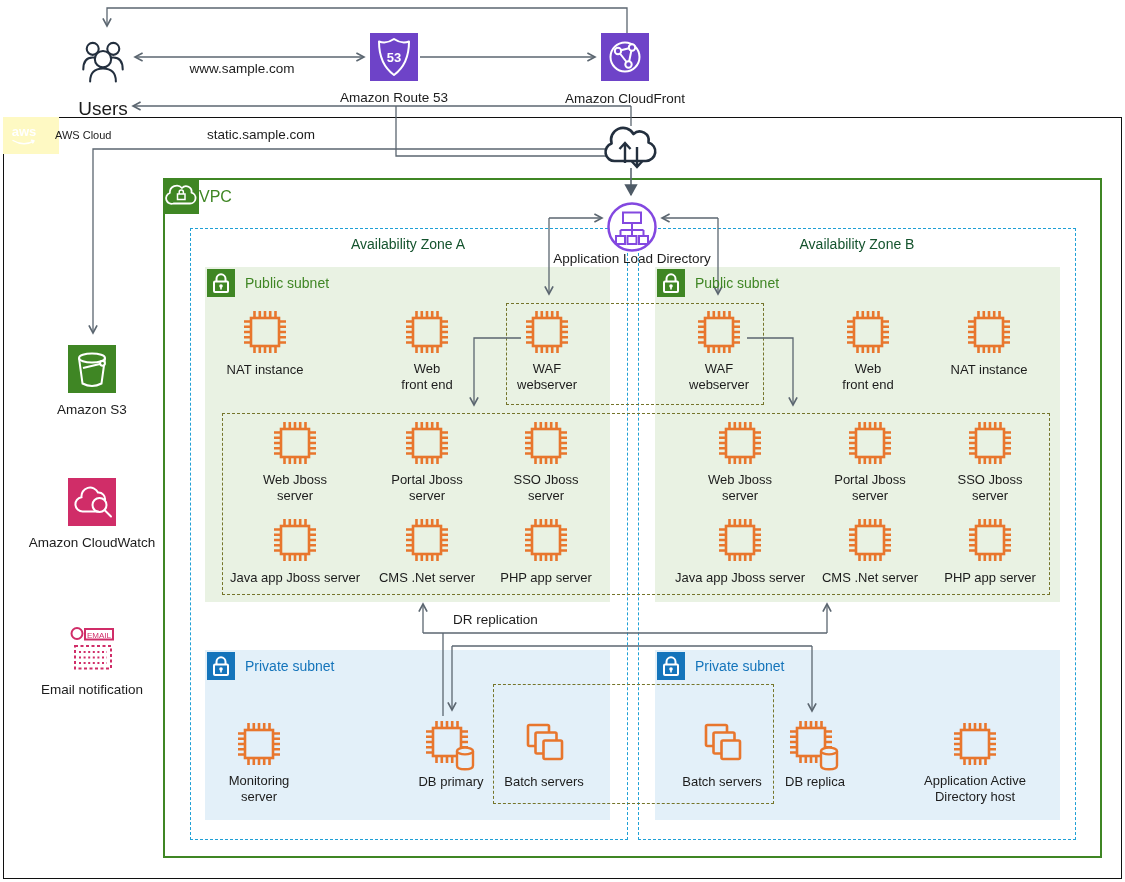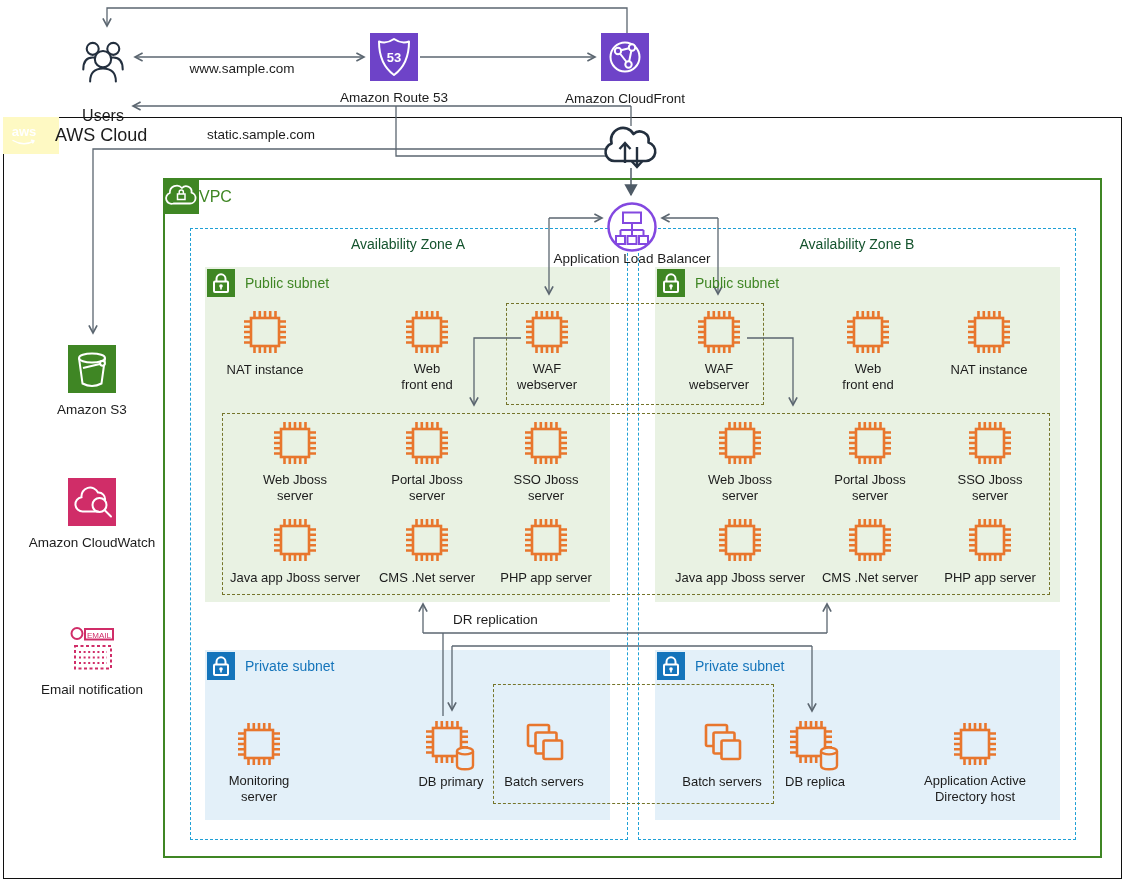--- a/index.html
+++ b/index.html
@@ -189,21 +189,21 @@
       <path d="M812,646 V711" marker-end="url(#ar)"></path>
       <path d="M452,646 H812"></path>
     </g>
   </svg>
 
   <div class="abs z4" style="left:79px;top:36px">
     <svg width="48" height="48" viewBox="0 0 56 56">
         <use href="#sym-users"></use>
       </svg>
   </div>
-  <div class="lbl ctr z4" style="left:53px;top:108px;width:100px;font-size:16px">Users</div>
+  <div class="lbl ctr z4" style="left:53px;top:101px;width:100px;font-size:19px">Users</div>
 
   <div class="abs z4" style="left:370px;top:33px">
     <svg width="48" height="48" viewBox="0 0 48 48">
         <use href="#sym-r53"></use>
       </svg>
   </div>
   <div class="lbl ctr z4 nowrap" style="left:314px;top:90px;width:160px;font-size:13.5px">Amazon Route 53</div>
 
   <div class="abs z4" style="left:601px;top:33px">
     <svg width="48" height="48" viewBox="0 0 48 48">
@@ -214,41 +214,41 @@
 
   <div class="edge-lbl ctr" style="left:162px;top:61px;width:160px">www.sample.com</div>
   <div class="edge-lbl ctr" style="left:181px;top:127px;width:160px">static.sample.com</div>
 
   <div class="abs z2" style="left:3px;top:117px;width:56px;height:37px;background:#fef9c3">
     <svg width="42" height="37" viewBox="0 0 42 37">
       <text x="21" y="19" font-size="13" font-weight="bold" fill="#fff" text-anchor="middle">aws</text>
       <path d="M10,23.5 Q21,30 31,23.8 M31,23.8 L28.5,23.3 M31,23.8 L29.8,26" stroke="#fff" stroke-width="1.4" fill="none" stroke-linecap="round"></path>
     </svg>
   </div>
-  <div class="lbl z4" style="left:55px;top:128px;font-size:18px">AWS Cloud</div>
+  <div class="lbl z4" style="left:55px;top:128px;font-size:11px">AWS Cloud</div>
 
   <div class="abs z5" style="left:601px;top:123px">
     <svg width="60" height="48" viewBox="0 0 60 48">
         <use href="#sym-igw"></use>
       </svg>
   </div>
 
   <div class="abs z2" style="left:163px;top:178px;width:36px;height:36px;background:#3F8624">
     <svg width="36" height="36" viewBox="0 0 36 36">
         <use href="#sym-vpc"></use>
       </svg>
   </div>
   <div class="lbl z4 hdr-green" style="left:199px;top:189px;font-size:16px">VPC</div>
 
   <div class="abs z5" style="left:606px;top:201px">
     <svg width="52" height="52" viewBox="0 0 52 52">
         <use href="#sym-alb"></use>
       </svg>
   </div>
-  <div class="lbl ctr z6 nowrap" style="left:532px;top:251px;width:200px;font-size:13.5px">Application Load Balancer</div>
+  <div class="lbl ctr z6 nowrap" style="left:532px;top:251px;width:200px;font-size:13.5px">Application Load Directory</div>
 
   <div class="az-lbl z4" style="left:308px;top:236px">Availability Zone A</div>
   <div class="az-lbl z4" style="left:757px;top:236px">Availability Zone B</div>
 
   <div class="abs lock lock-green z3" style="left:207px;top:269px">
     <svg width="28" height="28" viewBox="0 0 28 28">
         <use href="#sym-lock"></use>
       </svg>
   </div>
   <div class="subhdr hdr-green z4" style="left:245px;top:275px">Public subnet</div>

